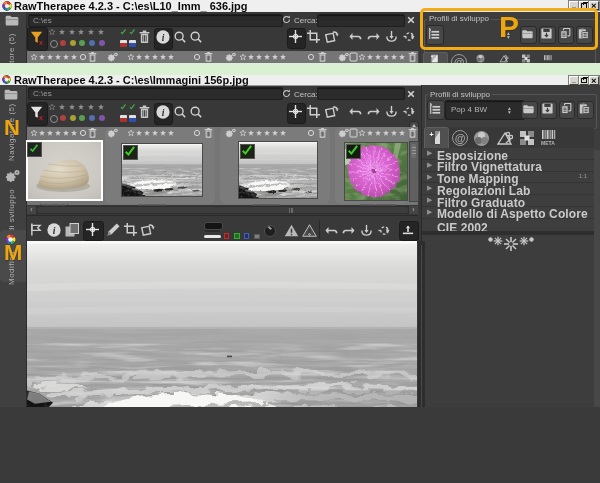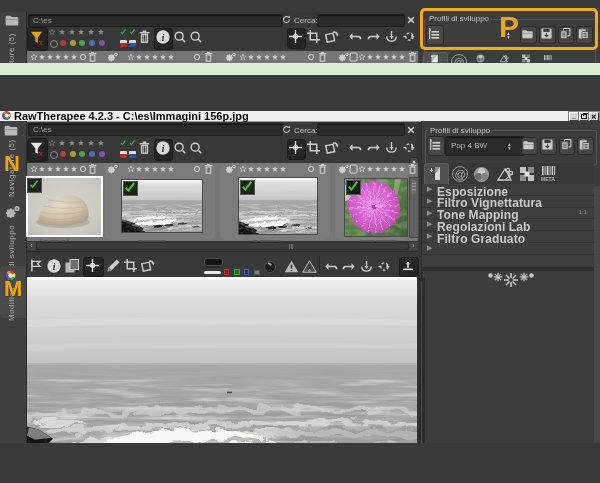--- a/index.html
+++ b/index.html
@@ -179,20 +179,36 @@
       </symbol>
 <symbol id="updown" viewBox="0 0 10 14">
         <path d="M2.8 4 5 1 7.2 4Z"></path>
         <path d="M2.8 10 5 13 7.2 10Z"></path>
         <line x1="5" y1="3" x2="5" y2="11" stroke="currentColor" stroke-width="1.5"></line>
       </symbol>
 </defs>
 </svg>
 
 <div class="abs" style="left:0;top:0;width:600px;height:63px;background:#3a3a3a;overflow:hidden;">
+  <div class="abs tb" style="left:0;top:0;width:600px;height:12px;border-bottom:1px solid #9a9a9a;">
+    <svg class="abs" style="left:2px;top:1px" width="10" height="10">
+        <use href="#logo"></use>
+      </svg>
+    <div class="abs ttl" style="left:14px;top:0px;">RawTherapee 4.2.3 - C:\es\L10_Imm_ 636.jpg</div>
+    <div class="abs wbtn" style="left:569px;top:1px;width:8px;height:7px;font-size:7px;font-weight:bold;line-height:5px;text-align:center;">_</div>
+    <div class="abs wbtn" style="left:578.5px;top:1px;width:8px;height:7px;">
+        <div class="abs" style="left:1.5px;top:1px;width:4px;height:3.5px;border:1px solid #111;"></div>
+        <div class="abs" style="left:3px;top:0px;width:4px;height:2px;border:1px solid #111;border-bottom:none;"></div>
+      </div>
+    <div class="abs wbtn" style="left:588.5px;top:1px;width:8.5px;height:7px;">
+        <svg class="abs" style="left:1.5px;top:1px" width="5.5" height="5.5" fill="#111">
+          <use href="#xclose"></use>
+        </svg>
+      </div>
+  </div>
 
   <div class="abs" style="left:0;top:12px;width:600px;height:51px;background:#383838;"></div>
 
   <div class="abs" style="left:0;top:12px;width:26px;height:51px;background:#404040;border-right:1px solid #2c2c2c;">
     <svg class="abs" style="left:5px;top:3px" width="14" height="11" fill="#b9b9b9">
         <use href="#folder"></use>
       </svg>
     <div class="abs vtext" style="left:7px;top:17px;height:46px;">igatore (5)</div>
   </div>
 
@@ -394,21 +410,21 @@
         </g>
       </svg>
   </div>
 
   <div class="abs" style="left:420px;top:8px;width:172px;height:35.5px;border:3.5px solid #f3ac15;border-radius:5px;"></div>
   <div class="abs gold" style="left:499px;top:13px;font-size:30px;line-height:28px;">P</div>
 </div>
 
 <div class="abs" style="left:0;top:63px;width:600px;height:12px;background:#d9f0d2;"></div>
 
-<div class="abs" style="left:0;top:75px;width:600px;height:332px;background:#383838;overflow:hidden;margin-top:36px;">
+<div class="abs" style="left:0;top:75px;width:600px;height:332px;background:#383838;overflow:hidden;">
   <div class="abs tb" style="left:0;top:0;width:600px;height:10px;border-bottom:1px solid #9a9a9a;">
     <svg class="abs" style="left:2px;top:0px" width="9" height="9">
         <use href="#logo"></use>
       </svg>
     <div class="abs ttl" style="left:14px;top:-1px;">RawTherapee 4.2.3 - C:\es\Immagini 156p.jpg</div>
     <div class="abs wbtn" style="left:569px;top:0.5px;width:8px;height:7px;font-size:7px;font-weight:bold;line-height:5px;text-align:center;">_</div>
     <div class="abs wbtn" style="left:578.5px;top:0.5px;width:8px;height:7px;">
         <div class="abs" style="left:1.5px;top:1px;width:4px;height:3.5px;border:1px solid #111;"></div>
         <div class="abs" style="left:3px;top:0px;width:4px;height:2px;border:1px solid #111;border-bottom:none;"></div>
       </div>
@@ -973,20 +989,21 @@
       <div style="height:10.8px;border-bottom:1px solid #343434;position:relative;">
           <span class="abs" style="left:5px;top:1px;color:#8f8f8f;font-size:7px;">▶</span>
           <span class="abs trow" style="left:15px;top:0.5px;">Regolazioni Lab</span>
         </div>
       <div style="height:10.8px;border-bottom:1px solid #343434;position:relative;">
           <span class="abs" style="left:5px;top:1px;color:#8f8f8f;font-size:7px;">▶</span>
           <span class="abs trow" style="left:15px;top:0.5px;">Filtro Graduato</span>
         </div>
       <div style="height:10.8px;border-bottom:1px solid #343434;position:relative;">
           <span class="abs" style="left:5px;top:1px;color:#8f8f8f;font-size:7px;">▶</span>
+          <span class="abs trow" style="left:15px;top:0.5px;">Modello di Aspetto Colore CIE 2002</span>
         </div>
     </div>
     <div class="abs" style="left:0px;top:146px;width:172px;height:4px;background:#2e2e2e;"></div>
 
     <svg class="abs" style="left:66px;top:150px" width="46" height="18" viewBox="0 0 46 18" fill="#c8c8c8" stroke="#c8c8c8">
       <g transform="translate(23,9)">
           <g id="fl">
             <line x1="0" y1="-7" x2="0" y2="7" stroke-width="1.6"></line>
             <line x1="-7" y1="0" x2="7" y2="0" stroke-width="1.6"></line>
             <line x1="-5" y1="-5" x2="5" y2="5" stroke-width="1.4"></line>

